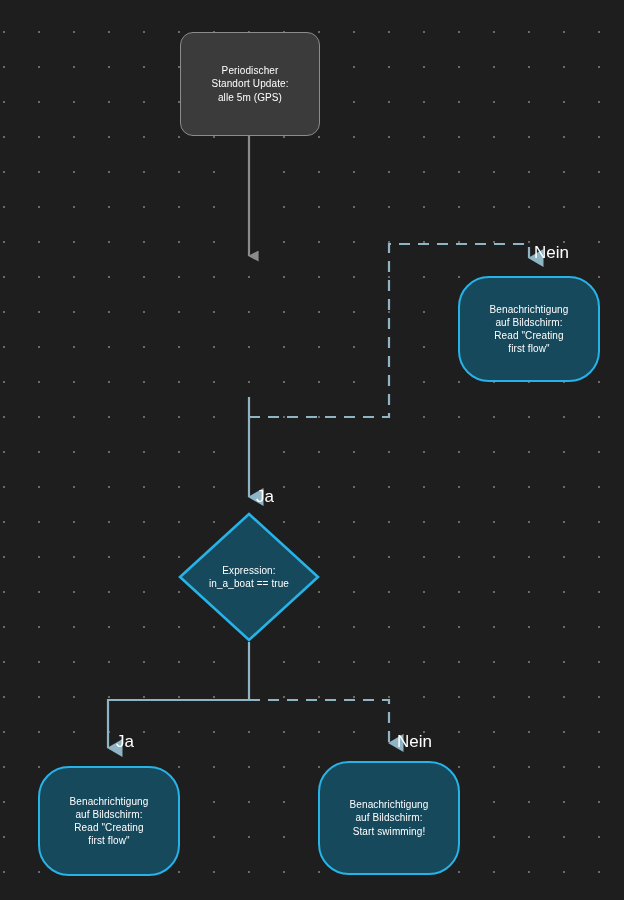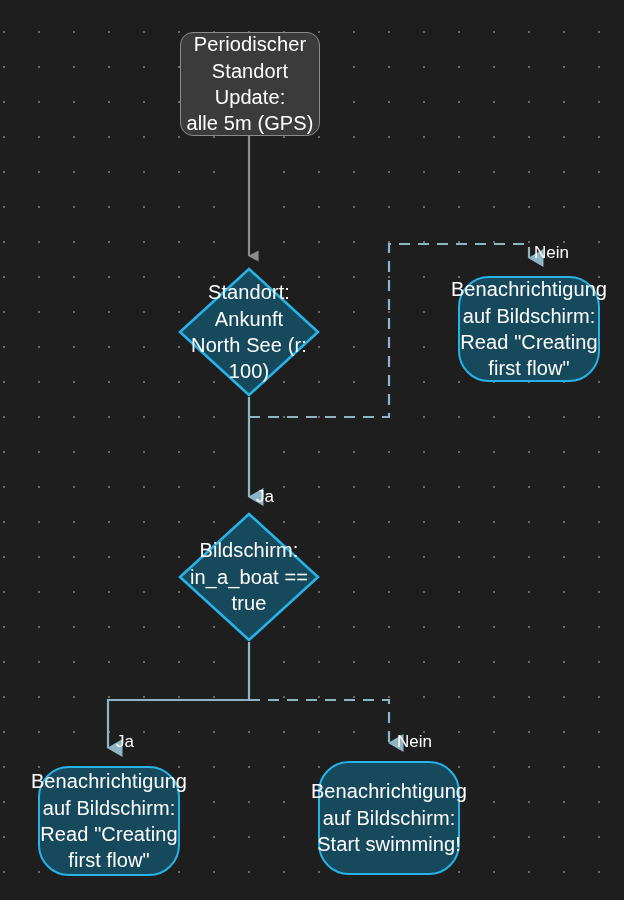--- a/index.html
+++ b/index.html
@@ -34,21 +34,21 @@
     display: flex;
     align-items: center;
     justify-content: center;
     text-align: center;
     color: #ffffff;
     border-radius: 31px;
   }
   .node-text {
     white-space: pre-line;
     line-height: 1.32;
-    font-size: 20px;
+    font-size: 10px;
     letter-spacing: 0.1px;
   }
 
   
   .node-trigger {
     background: #3b3b3b;
     border: 1.5px solid #8b8b8b;
     border-radius: 13px;
   }
 
@@ -109,40 +109,33 @@
 
     <path d="M249,700 L389,700 L389,743" fill="none" stroke="#8fb4c4" stroke-width="2.2" stroke-dasharray="11 8" marker-end="url(#arrow-blue)"></path>
   </svg>
 
   <div class="node node-trigger" style="left:180px; top:32px; width:140px; height:104px;">
     <span class="node-text">Periodischer
 Standort Update:
 alle 5m (GPS)</span>
   </div>
 
-  <div class="node node-condition" style="left:178px; top:267px; width:142px; height:130px;">
-    <svg class="diamond-shape" viewBox="0 0 142 130" preserveAspectRatio="none">
-      <polygon points="71,2 140,65 71,128 2,65" fill="#16495c" stroke="#27b3e8" stroke-width="2.6"></polygon>
-    </svg>
-    <span class="node-text">Standort: Ankunft
-North See (r: 100)</span>
-  </div>
 
   <div class="node node-action" style="left:458px; top:276px; width:142px; height:106px;">
     <span class="node-text">Benachrichtigung
 auf Bildschirm:
 Read  "Creating
 first flow"</span>
   </div>
 
   <div class="node node-condition" style="left:178px; top:512px; width:142px; height:130px;">
     <svg class="diamond-shape" viewBox="0 0 142 130" preserveAspectRatio="none">
       <polygon points="71,2 140,65 71,128 2,65" fill="#16495c" stroke="#27b3e8" stroke-width="2.6"></polygon>
     </svg>
-    <span class="node-text">Bildschirm:
+    <span class="node-text">Expression:
 in_a_boat == true</span>
   </div>
 
   <div class="node node-action" style="left:38px; top:766px; width:142px; height:110px;">
     <span class="node-text">Benachrichtigung
 auf Bildschirm:
 Read  "Creating
 first flow"</span>
   </div>
 

